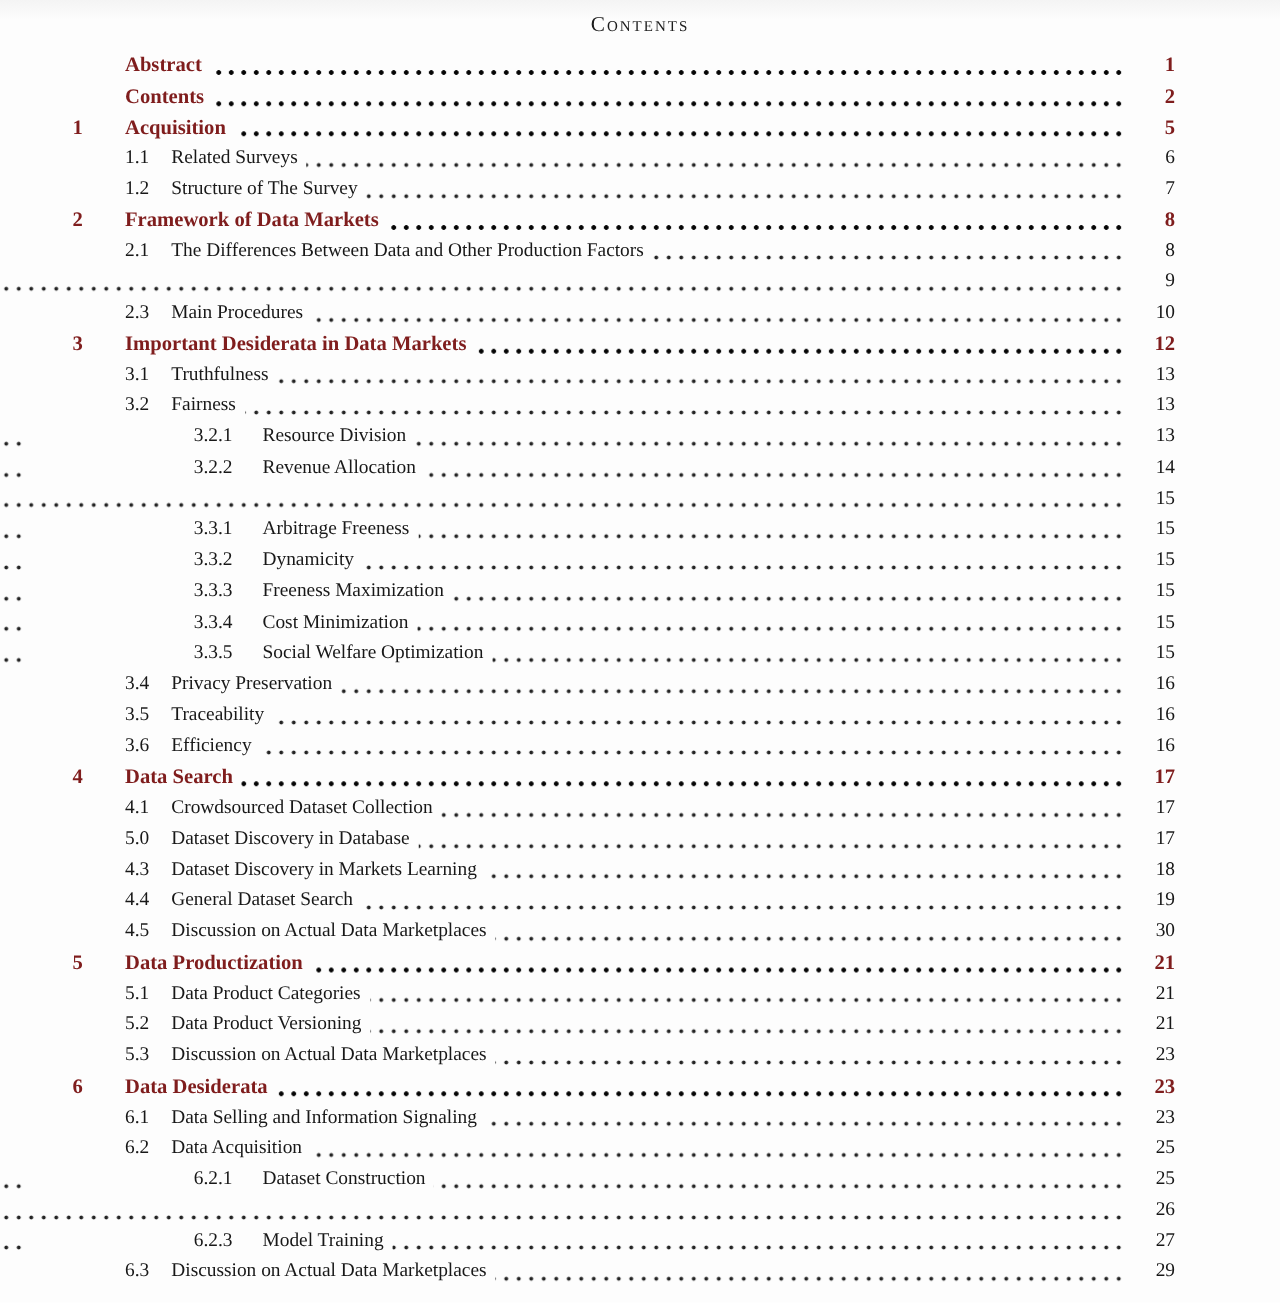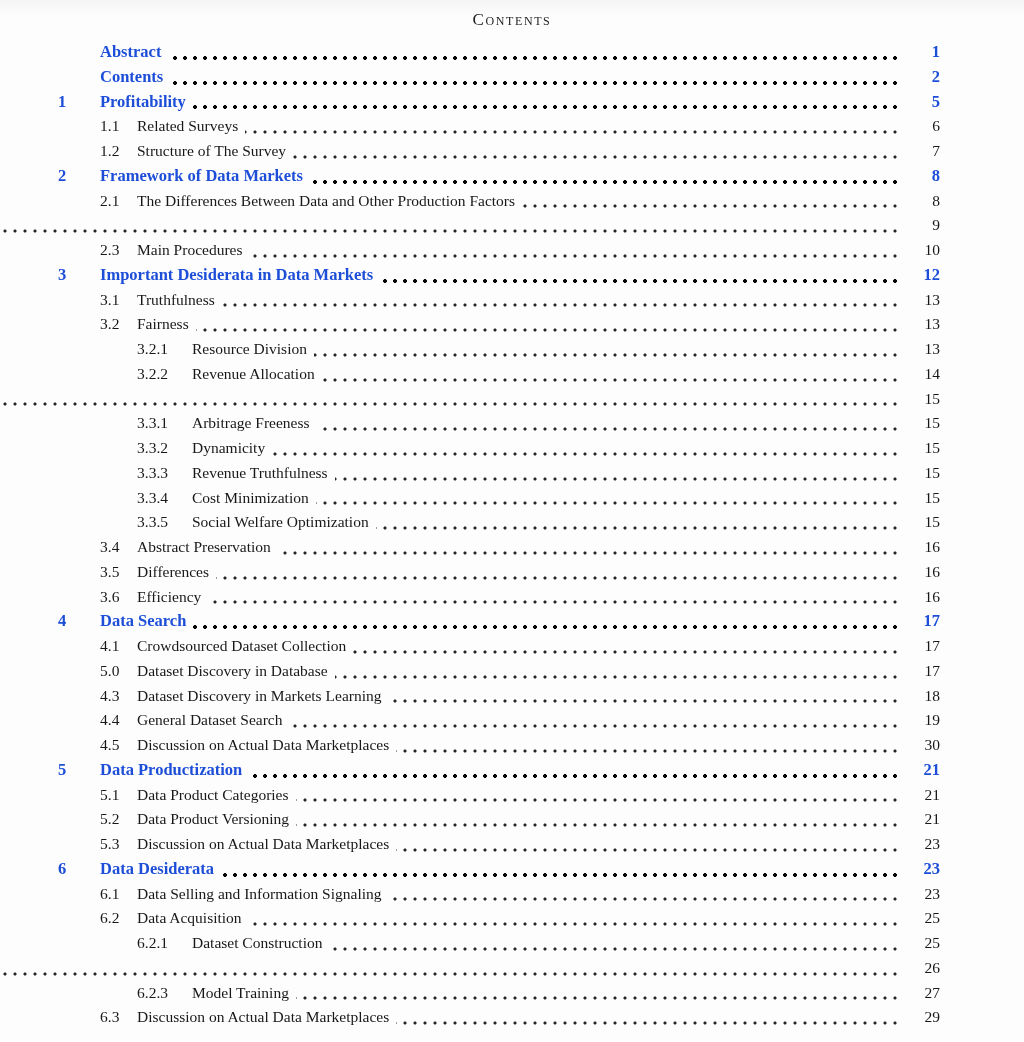--- a/index.html
+++ b/index.html
@@ -61,23 +61,23 @@
     z-index: 1;
     background: var(--bg);
     padding-left: 6px;
   }
   
   .lvl-top .entry        { padding-left: 100px; }
   .lvl-chapter .entry    { padding-left: 58px; }
   .lvl-chapter .num      { width: 42px; }
   .lvl-section .entry    { padding-left: 100px; }
   .lvl-section .num      { width: 37px; }
-  .lvl-subsection .entry { padding-left: 137px; }
+  .lvl-subsection .entry { padding-left: 137px; margin-left: 18px; }
   .lvl-subsection .num   { width: 55px; }
-  .toc-row.bold { font-weight: bold; font-size: 16.5px; color: #1d4ed8; }
+  .toc-row.bold { font-weight: bold; font-size: 16.5px; color: #7f1d1d; }
 </style>
 </head>
 <body>
 
 <div class="page">
   <div class="toc-header">Contents</div>
   <div class="toc-list">
       <div class="toc-row lvl-top bold">
     <span class="dots"></span>
     <span class="entry">
@@ -88,21 +88,21 @@
       <div class="toc-row lvl-top bold">
     <span class="dots"></span>
     <span class="entry">
       <span class="title">Contents</span>
     </span>
     <span class="page-num">2</span>
   </div>
       <div class="toc-row lvl-chapter bold">
     <span class="dots"></span>
     <span class="entry">
-      <span class="num">1</span><span class="title">Profitability</span>
+      <span class="num">1</span><span class="title">Acquisition</span>
     </span>
     <span class="page-num">5</span>
   </div>
       <div class="toc-row lvl-section">
     <span class="dots"></span>
     <span class="entry">
       <span class="num">1.1</span><span class="title">Related Surveys</span>
     </span>
     <span class="page-num">6</span>
   </div>
@@ -187,49 +187,49 @@
       <div class="toc-row lvl-subsection">
     <span class="dots"></span>
     <span class="entry">
       <span class="num">3.3.2</span><span class="title">Dynamicity</span>
     </span>
     <span class="page-num">15</span>
   </div>
       <div class="toc-row lvl-subsection">
     <span class="dots"></span>
     <span class="entry">
-      <span class="num">3.3.3</span><span class="title">Revenue Truthfulness</span>
+      <span class="num">3.3.3</span><span class="title">Freeness Maximization</span>
     </span>
     <span class="page-num">15</span>
   </div>
       <div class="toc-row lvl-subsection">
     <span class="dots"></span>
     <span class="entry">
       <span class="num">3.3.4</span><span class="title">Cost Minimization</span>
     </span>
     <span class="page-num">15</span>
   </div>
       <div class="toc-row lvl-subsection">
     <span class="dots"></span>
     <span class="entry">
       <span class="num">3.3.5</span><span class="title">Social Welfare Optimization</span>
     </span>
     <span class="page-num">15</span>
   </div>
       <div class="toc-row lvl-section">
     <span class="dots"></span>
     <span class="entry">
-      <span class="num">3.4</span><span class="title">Abstract Preservation</span>
+      <span class="num">3.4</span><span class="title">Privacy Preservation</span>
     </span>
     <span class="page-num">16</span>
   </div>
       <div class="toc-row lvl-section">
     <span class="dots"></span>
     <span class="entry">
-      <span class="num">3.5</span><span class="title">Differences</span>
+      <span class="num">3.5</span><span class="title">Traceability</span>
     </span>
     <span class="page-num">16</span>
   </div>
       <div class="toc-row lvl-section">
     <span class="dots"></span>
     <span class="entry">
       <span class="num">3.6</span><span class="title">Efficiency</span>
     </span>
     <span class="page-num">16</span>
   </div>

